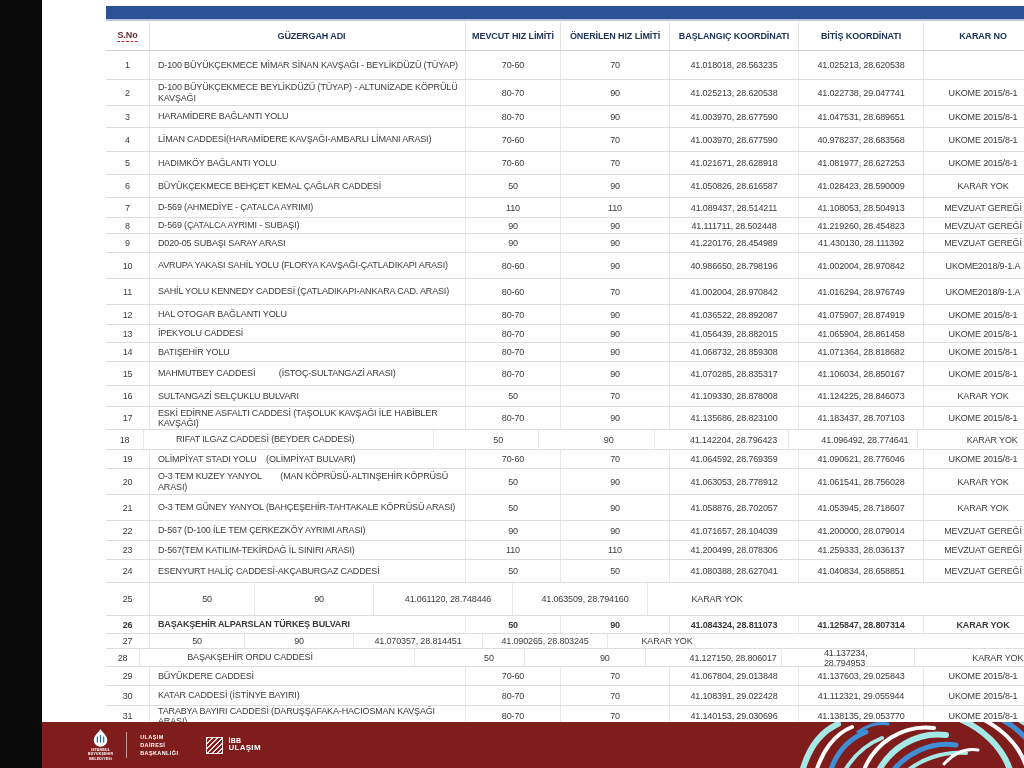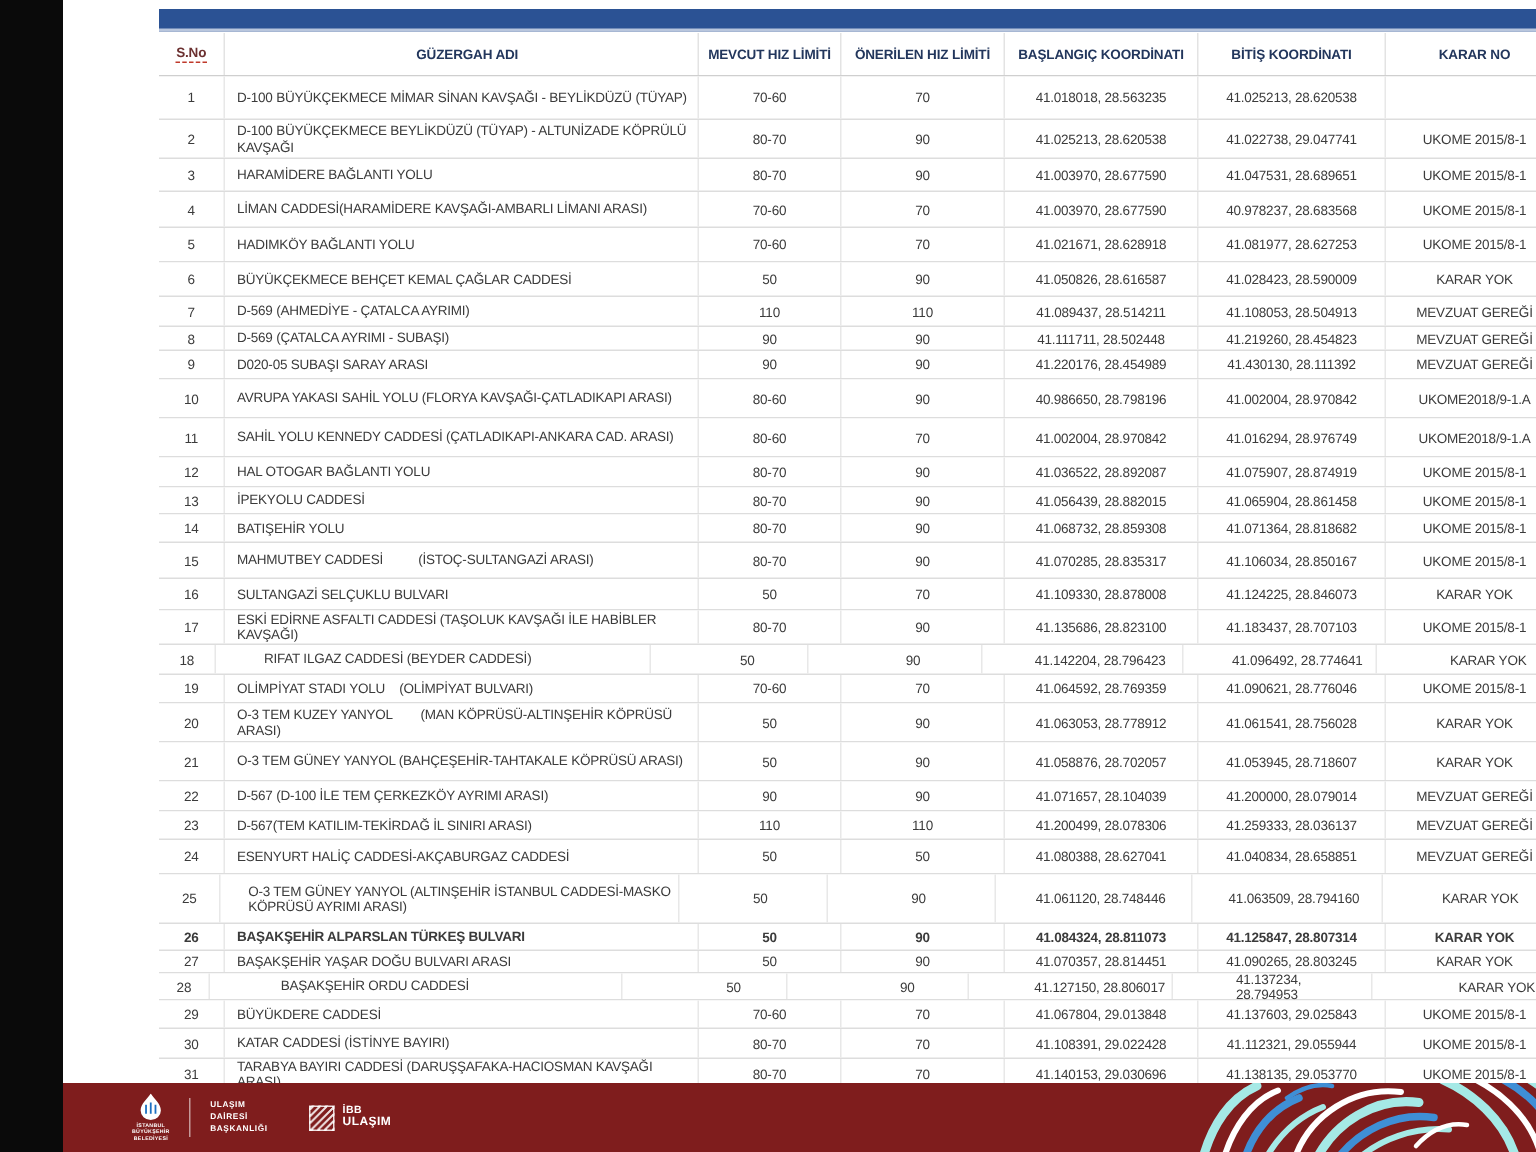--- a/index.html
+++ b/index.html
@@ -304,41 +304,39 @@
       <div class="cell c1 f-route">ESENYURT HALİÇ CADDESİ-AKÇABURGAZ CADDESİ</div>
       <div class="cell c2 f-cur">50</div>
       <div class="cell c3 f-prop">50</div>
       <div class="cell c4 f-start">41.080388, 28.627041</div>
       <div class="cell c5 f-end">41.040834, 28.658851</div>
       <div class="cell c6 f-karar">MEVZUAT GEREĞİ</div>
     </div>
 
     <div class="row" style="height: 32px; gap: 10px;">
       <div class="cell c0 f-no">25</div>
-      <div class="cell c1 f-route">O-3 TEM GÜNEY YANYOL (ALTINŞEHİR İSTANBUL CADDESİ-MASKO KÖPRÜSÜ AYRIMI ARASI)</div>
       <div class="cell c2 f-cur">50</div>
       <div class="cell c3 f-prop">90</div>
       <div class="cell c4 f-start">41.061120, 28.748446</div>
       <div class="cell c5 f-end">41.063509, 28.794160</div>
       <div class="cell c6 f-karar">KARAR YOK</div>
     </div>
 
     <div class="row" style="height: 17px; font-weight: bold;">
       <div class="cell c0 f-no">26</div>
       <div class="cell c1 f-route">BAŞAKŞEHİR ALPARSLAN TÜRKEŞ BULVARI</div>
       <div class="cell c2 f-cur">50</div>
       <div class="cell c3 f-prop">90</div>
       <div class="cell c4 f-start">41.084324, 28.811073</div>
       <div class="cell c5 f-end">41.125847, 28.807314</div>
       <div class="cell c6 f-karar">KARAR YOK</div>
     </div>
 
     <div class="row" style="height: 14px;">
       <div class="cell c0 f-no">27</div>
-      <div class="cell c1 f-route">BAŞAKŞEHİR YAŞAR DOĞU BULVARI ARASI</div>
       <div class="cell c2 f-cur">50</div>
       <div class="cell c3 f-prop">90</div>
       <div class="cell c4 f-start">41.070357, 28.814451</div>
       <div class="cell c5 f-end">41.090265, 28.803245</div>
       <div class="cell c6 f-karar">KARAR YOK</div>
     </div>
 
     <div class="row" style="height: 17px; gap: 39px;">
       <div class="cell c0 f-no">28</div>
       <div class="cell c1 f-route">BAŞAKŞEHİR ORDU CADDESİ</div>

